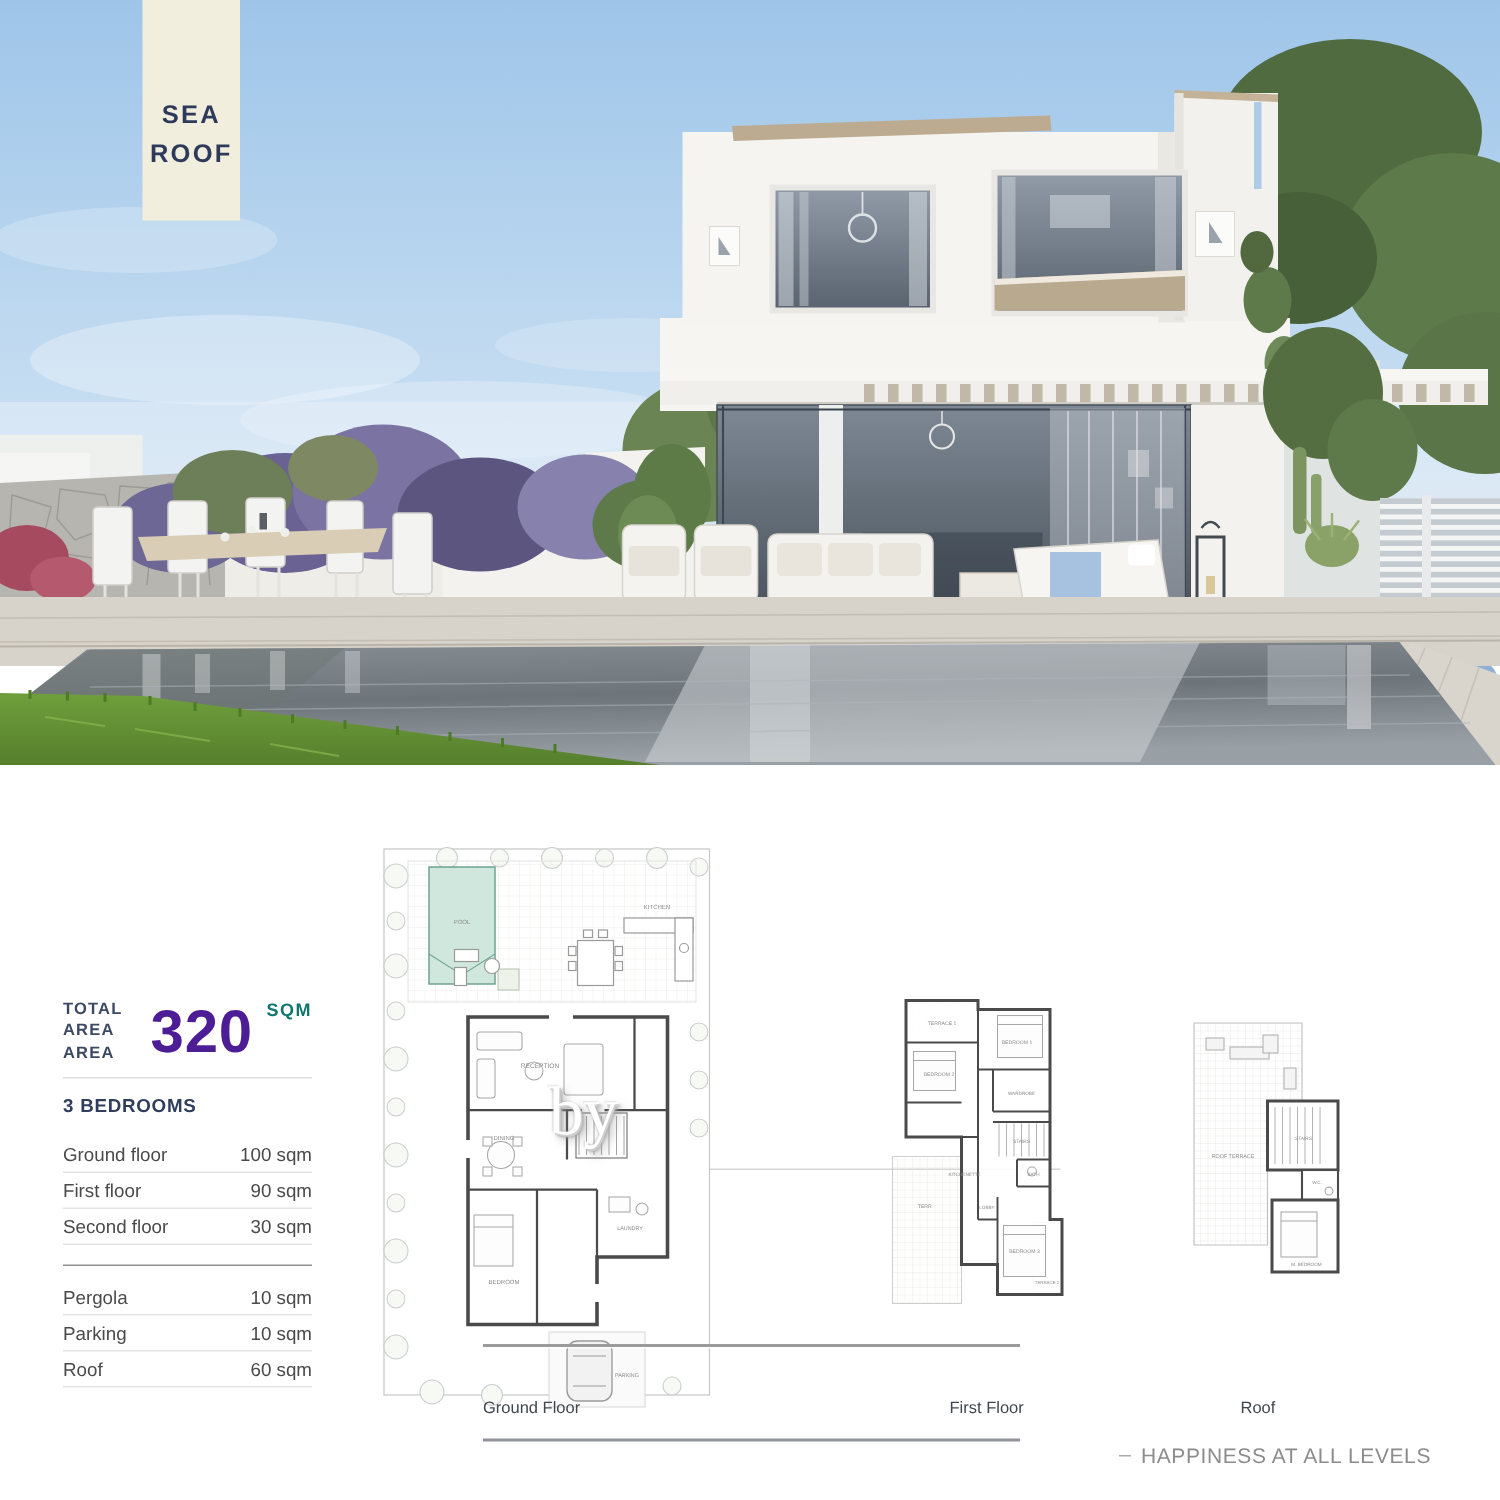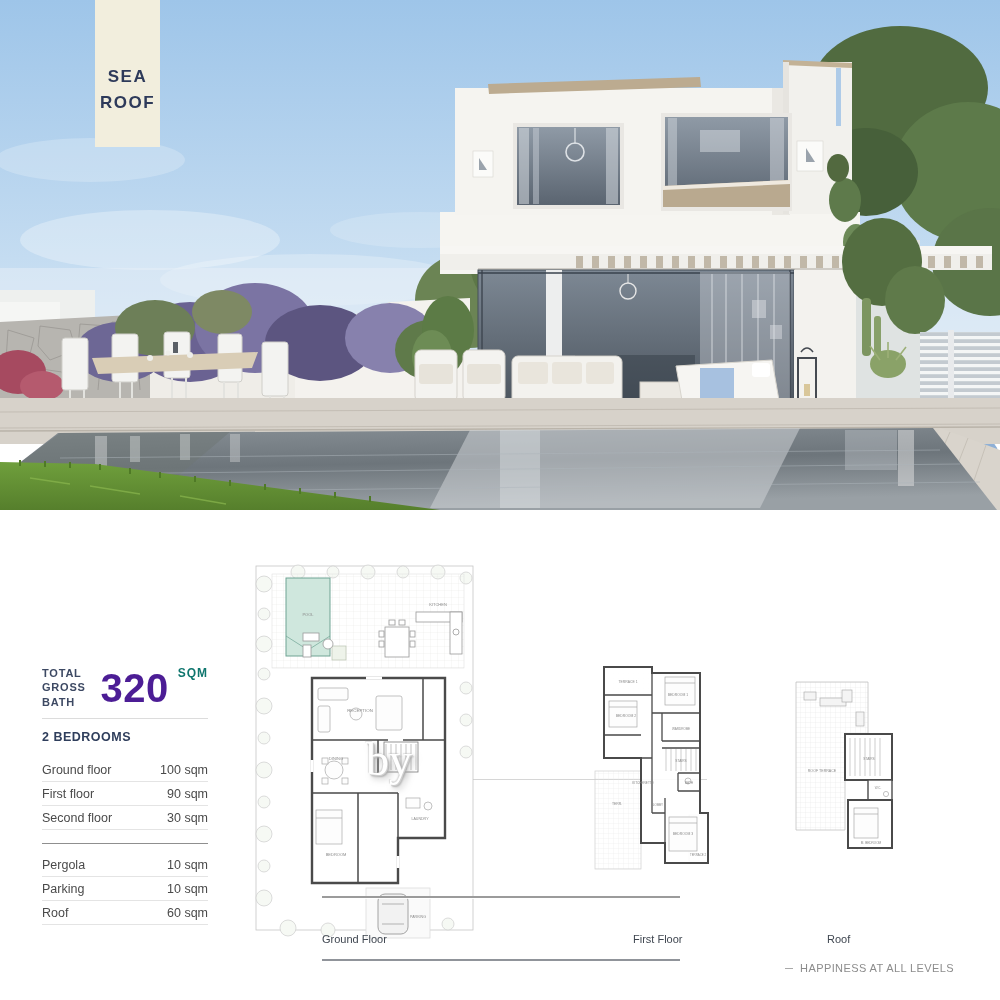--- a/index.html
+++ b/index.html
@@ -36,30 +36,30 @@
   
   .plan{position:absolute;}
   .plan text{font-family:"Liberation Sans",sans-serif;fill:#8a8a8a;}
   .plan-section-line{position:absolute;left:317px;top:779px;width:390px;height:1px;background:#c4c4c4;opacity:.7;}
   .plan-caption{position:absolute;font-size:11px;color:#3f4650;z-index:6;}
   .caption-underline{position:absolute;left:322px;top:959px;width:358px;height:2px;background:#90949a;z-index:6;}
 
   
   .wm{position:absolute;color:#ffffff;font-family:"Liberation Serif",serif;white-space:nowrap;z-index:5;
       text-shadow:1px 1px 0 #cfcfcf,2px 2px 2px #ababab,4px 4px 6px rgba(128,128,128,.55),-1px -1px 1px rgba(170,170,170,.35);}
-  .wm-by{left:366px;top:714px;font-size:46px;margin-top:19px;}
+  .wm-by{left:366px;top:714px;font-size:46px;}
   .wm-brand{left:505px;top:782px;transform:translateX(-50%);font-size:78px;}
   .wm-line{position:absolute;left:322px;top:896px;width:358px;height:2px;background:#9b9b9b;
            box-shadow:1px 1px 0 rgba(255,255,255,.85);z-index:5;}
   .wm-tagline{left:508px;top:901px;transform:translateX(-50%);font-size:30px;letter-spacing:18px;}
 
   
   .motto-wrap{position:absolute;right:46px;top:962px;display:flex;align-items:center;z-index:6;}
   .motto-dash{width:8px;height:1px;background:#a9a9a9;margin-right:7px;}
-  .motto{font-size:11px;letter-spacing:.4px;color:#8c8c8c;text-align:center;}
+  .motto{font-size:14px;letter-spacing:.4px;color:#8c8c8c;text-align:center;}
 </style>
 </head>
 <body>
 
 <div class="page">
 
   <div class="photo">
     <svg viewBox="0 0 1000 510" width="1000" height="510">
       <defs>
         <linearGradient id="skyGrad" x1="0" y1="0" x2="0" y2="1">
@@ -297,27 +297,27 @@
   <div class="badge">
     <div class="badge-line">SEA</div>
     <div class="badge-line">ROOF</div>
   </div>
 
 
   <aside class="specs">
     <div class="total-row">
       <div class="total-label">
         <div>TOTAL</div>
-        <div>GROSS BATH</div>
+        <div>AREA AREA</div>
       </div>
       <div class="total-value">320</div>
       <div class="total-unit">SQM</div>
     </div>
     <div class="specs-hr"></div>
-    <div class="bedrooms">2 BEDROOMS</div>
+    <div class="bedrooms">3 BEDROOMS</div>
 
     <div class="spec-table">
       <div class="spec-row">
         <span class="spec-label">Ground floor</span>
         <span class="spec-value">100 sqm</span>
       </div>
       <div class="spec-row">
         <span class="spec-label">First floor</span>
         <span class="spec-value">90 sqm</span>
       </div>

